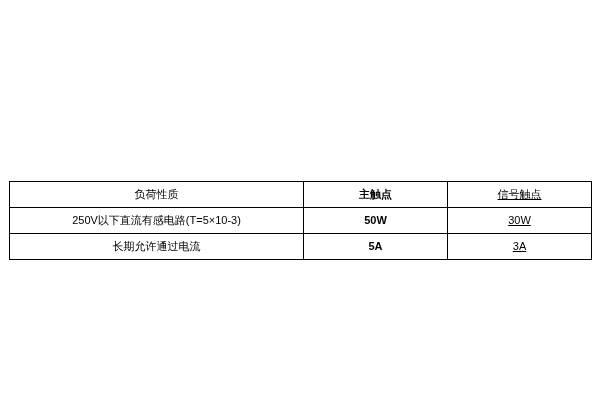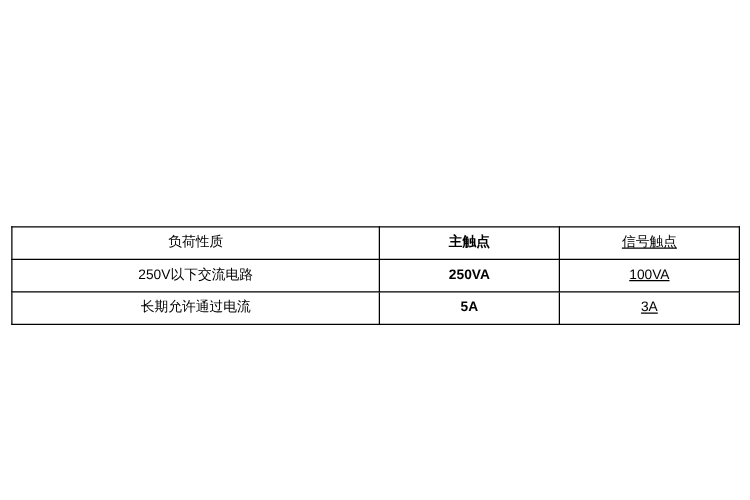--- a/index.html
+++ b/index.html
@@ -53,23 +53,23 @@
 <div class="page">
   <div class="table-wrap">
     <table class="spec">
       <tbody>
         <tr>
           <td class="col-0">负荷性质</td>
           <td class="col-1">主触点</td>
           <td class="col-2">信号触点</td>
         </tr>
         <tr>
-          <td class="col-0">250V以下交流电路</td>
-          <td class="col-1">250VA</td>
-          <td class="col-2">100VA</td>
+          <td class="col-0">250V以下直流有感电路(T=5×10-3)</td>
+          <td class="col-1">50W</td>
+          <td class="col-2">30W</td>
         </tr>
         <tr>
           <td class="col-0">长期允许通过电流</td>
           <td class="col-1">5A</td>
           <td class="col-2">3A</td>
         </tr>
       </tbody>
     </table>
   </div>
 </div>

